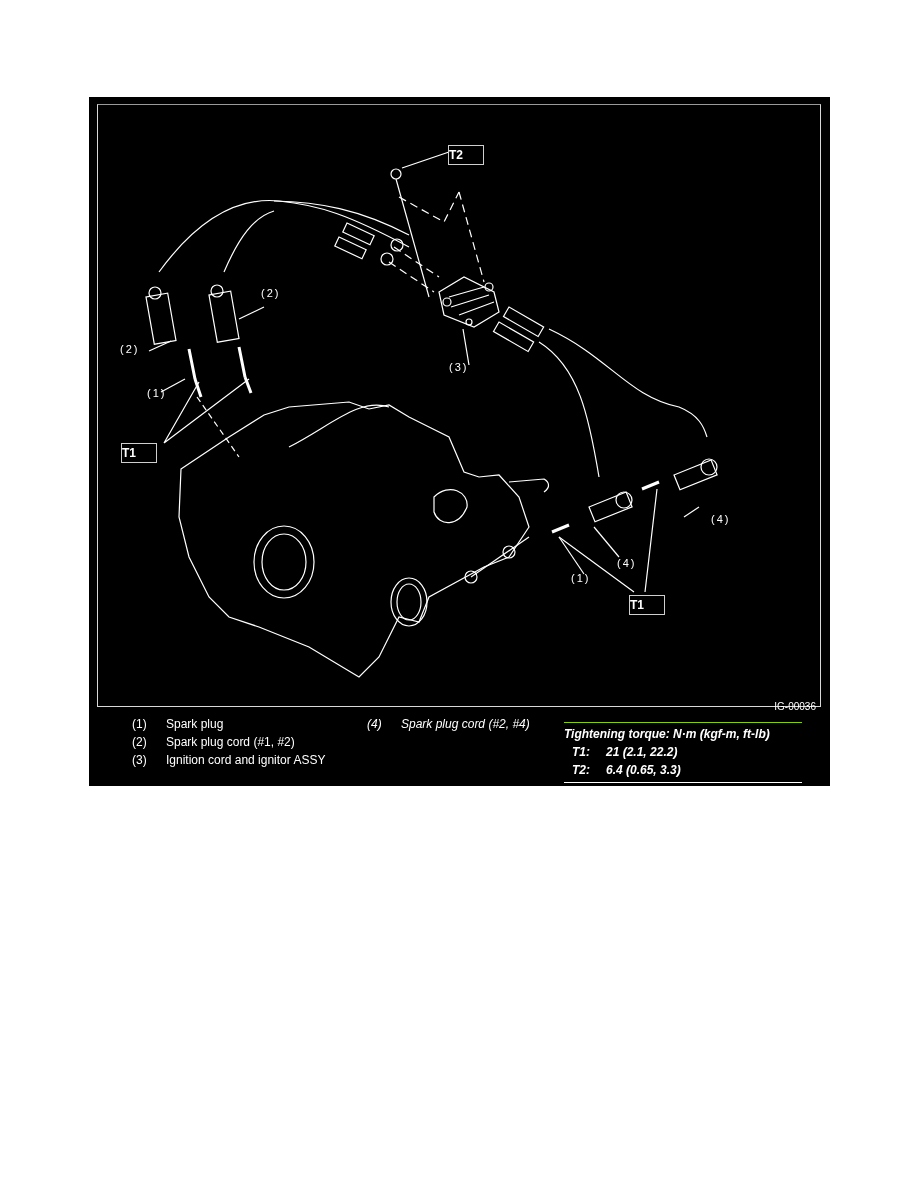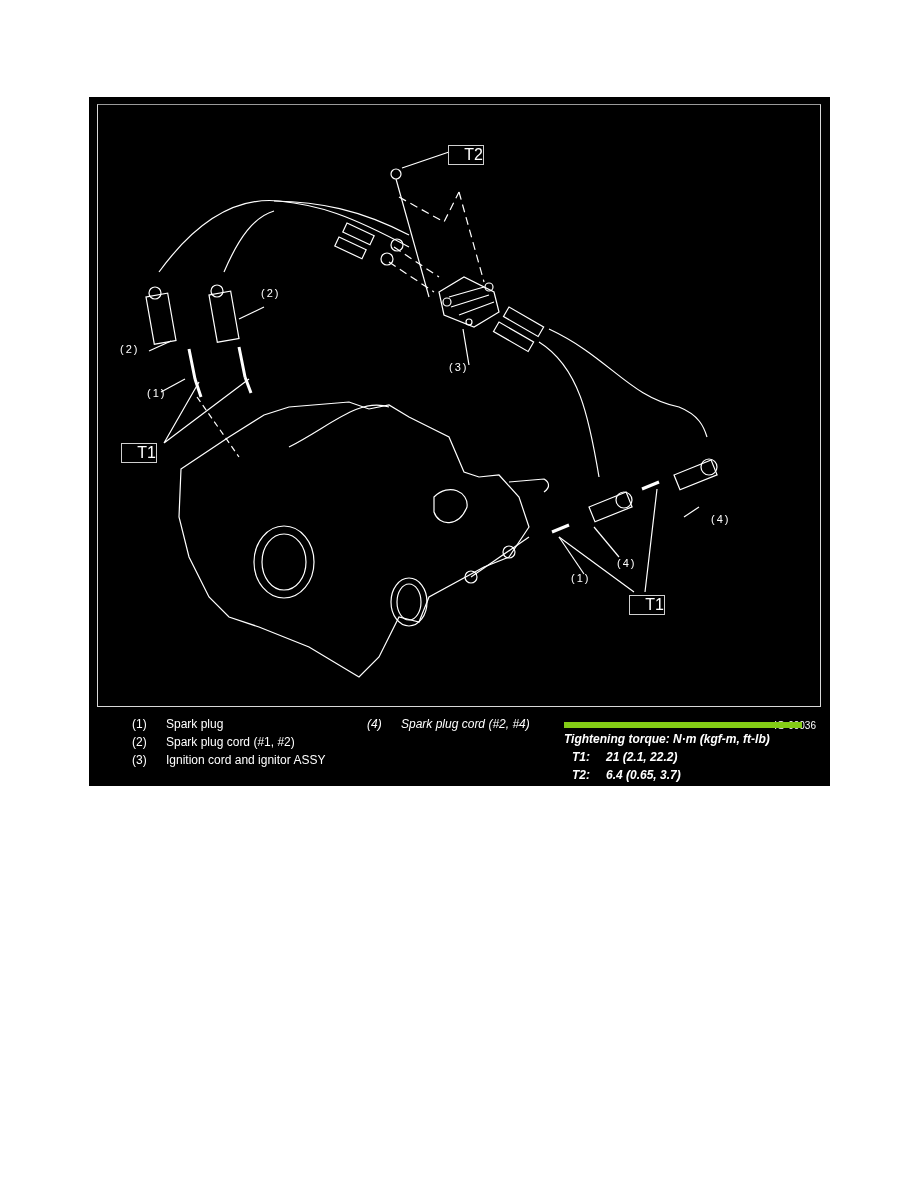--- a/index.html
+++ b/index.html
@@ -1,26 +1,26 @@
 <!DOCTYPE html>
 <html><head>
 <meta charset="utf-8">
 <style>
   html, body { margin:0; padding:0; background:#ffffff; }
   body { width:918px; height:1188px; position:relative; overflow:hidden; font-family:"Liberation Sans", sans-serif; }
   .panel { position:absolute; left:89px; top:97px; width:741px; height:689px; background:#000; }
   .frame { position:absolute; left:8px; top:7px; width:724px; height:603px; border:1px solid #d8d8d8; border-top-color:#9a9a9a; box-sizing:border-box; }
   svg.art { position:absolute; left:0; top:0; }
   .lbl { position:absolute; color:#fff; font-size:11px; letter-spacing:2px; }
-  .box { position:absolute; border:1px solid #cfcfcf; color:#fff; font-size:16px; text-align:right; line-height:18px; width:34px; height:18px; }
-  .figid { position:absolute; right:14px; top:623px; color:#fff; font-size:10px; }
+  .box { position:absolute; border:1px solid #cfcfcf; color:#fff; font-size:12px; text-align:left; line-height:18px; width:34px; height:18px;font-weight:bold; }
+  .figid { position:absolute; right:14px; top:604px; color:#fff; font-size:10px; }
   .legend { position:absolute; top:618px; color:#fff; font-size:12px;margin-left:23px; }
   .legend .row { height:18px; line-height:18px; white-space:nowrap; }
   .legend .num { display:inline-block; width:34px; }
-  .torque { position:absolute; left:475px; top:625px; width:238px; border-top:6px solid #84cc16; border-bottom:1px solid #fff; color:#fff; font-size:12px; font-style:italic; font-weight:bold; padding:2px 0 3px 0; }
+  .torque { position:absolute; left:475px; top:625px; width:238px; border-top:1px solid #84cc16; border-bottom:1px solid #fff; color:#fff; font-size:12px; font-style:italic; font-weight:bold; padding:2px 0 3px 0; }
   .torque .row { height:18px; line-height:18px; white-space:nowrap; }
   .torque .t { padding-left:8px; }
   .torque .tk { display:inline-block; width:34px; }
 </style>
 </head>
 <body>
 
 <div class="panel">
   <div class="frame"></div>
 
@@ -114,15 +114,15 @@
     <div class="row"><span class="num">(2)</span><span>Spark plug cord (#1, #2)</span></div>
     <div class="row"><span class="num">(3)</span><span>Ignition cord and ignitor ASSY</span></div>
   </div>
   <div class="legend" style="left:255px;font-style:italic;">
     <div class="row"><span class="num">(4)</span><span>Spark plug cord (#2, #4)</span></div>
   </div>
 
   <div class="torque">
     <div class="row">Tightening torque: N·m (kgf-m, ft-lb)</div>
     <div class="row t"><span class="tk">T1:</span><span>21 (2.1, 22.2)</span></div>
-    <div class="row t"><span class="tk">T2:</span><span>6.4 (0.65, 3.7)</span></div>
+    <div class="row t"><span class="tk">T2:</span><span>6.4 (0.65, 3.3)</span></div>
   </div>
 </div>
 
 </body></html>

